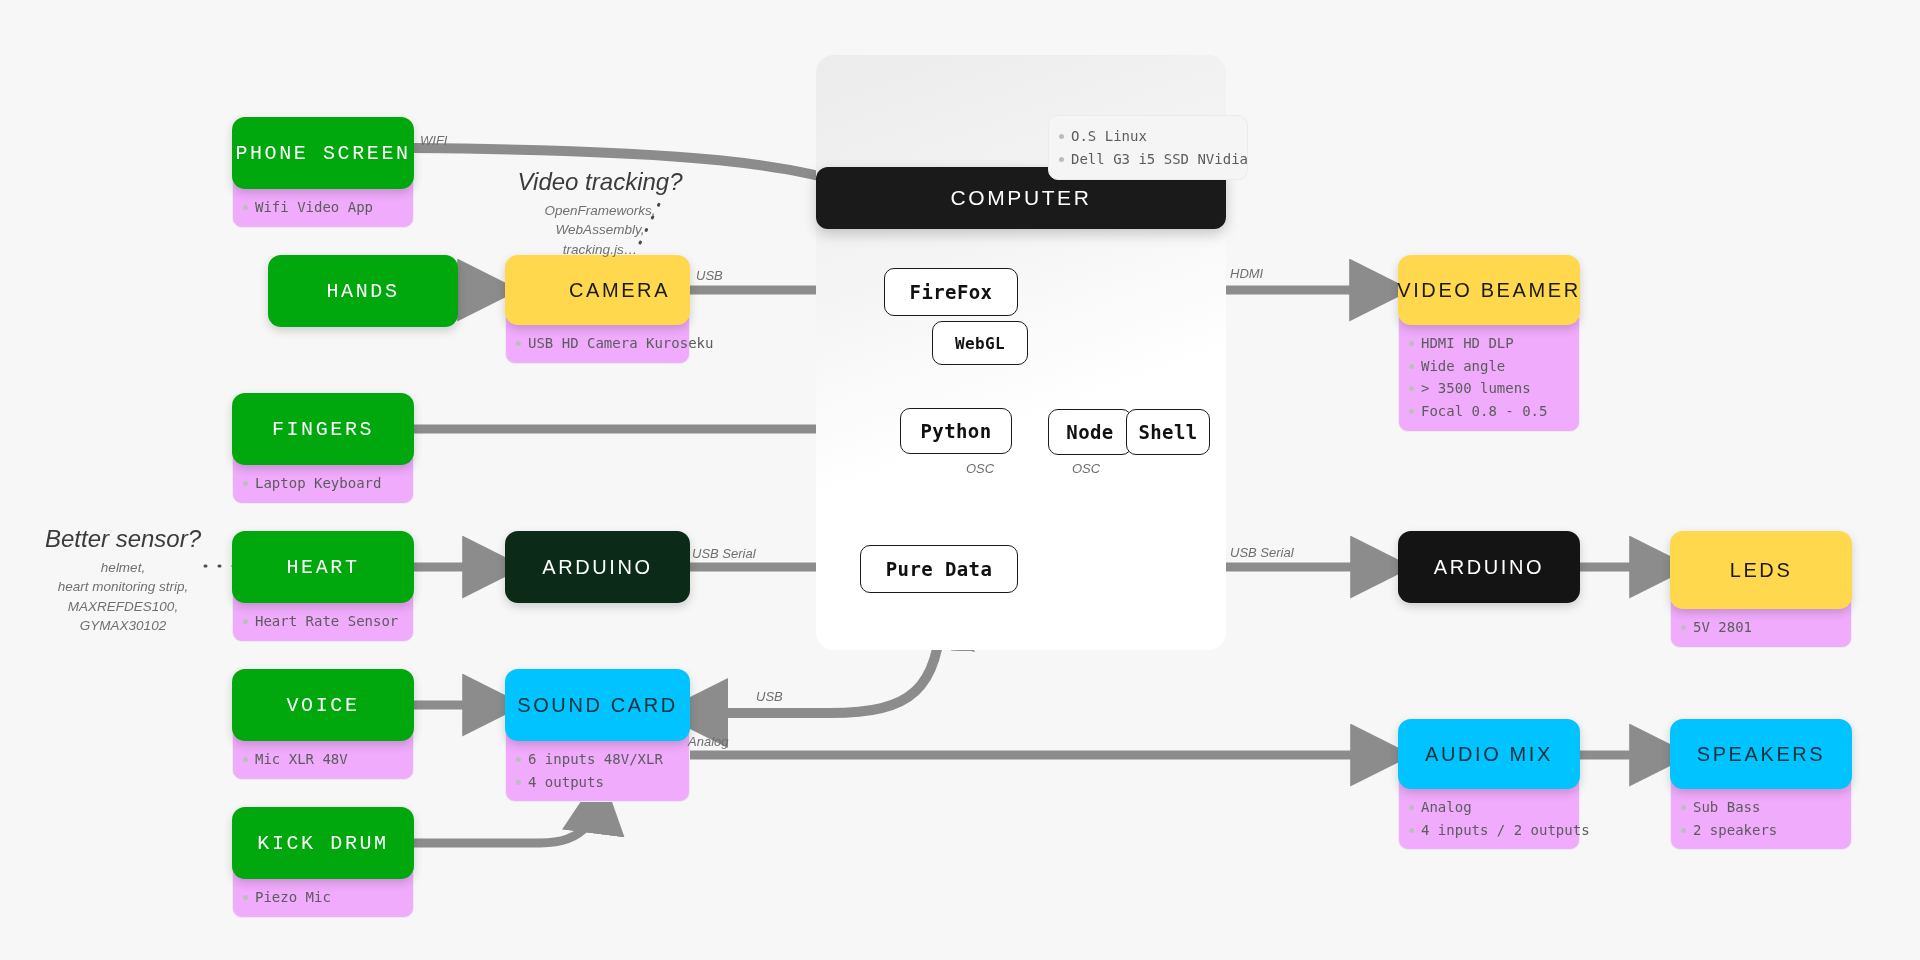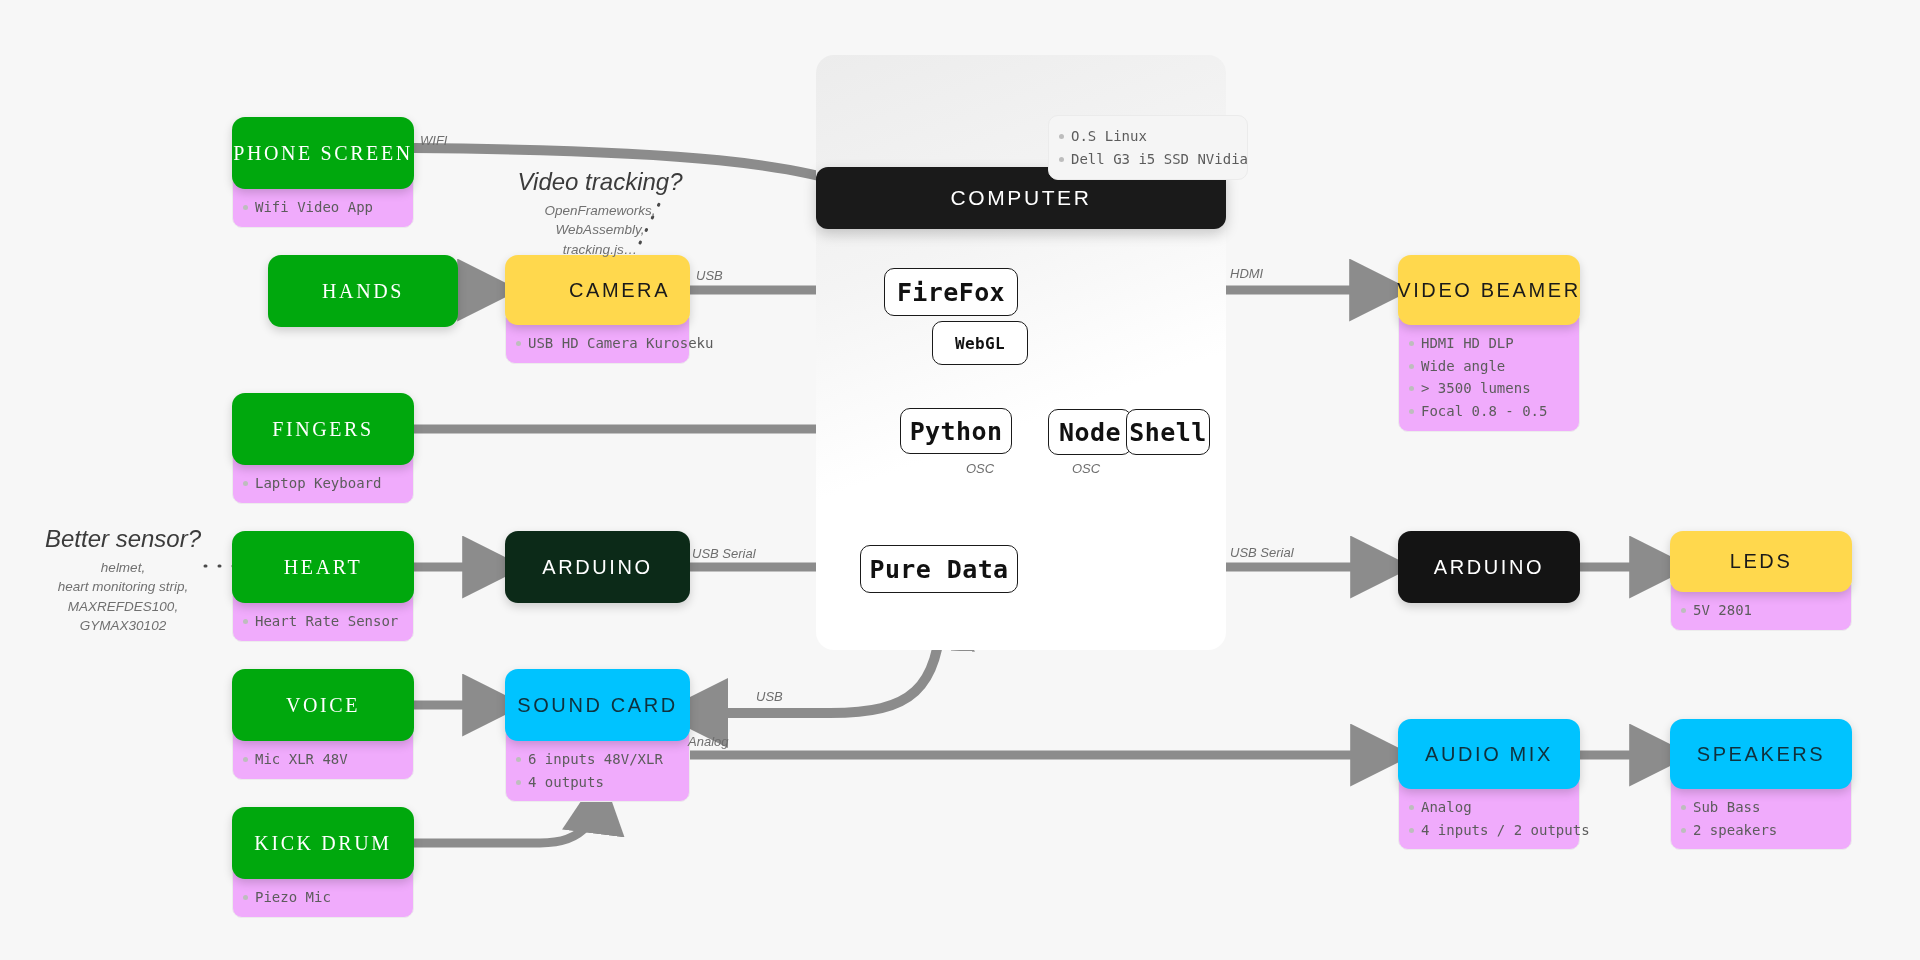--- a/index.html
+++ b/index.html
@@ -44,21 +44,21 @@
     border-radius:13px;
     display:flex;align-items:center;justify-content:center;
     box-shadow:0 4px 10px rgba(0,0,0,.17);
     position:relative;z-index:3;
   }
   .chip span{
     font-family:"DejaVu Sans Mono",monospace;
     font-size:20px;letter-spacing:2.2px;font-weight:700;white-space:nowrap;
   }
   .chip.green{background:#00a80d;}
-  .chip.green span{color:#ffffff;font-family:Liberation Serif, serif;font-weight:400;letter-spacing:2.6px;}
+  .chip.green span{color:#ffffff;font-family:Liberation Mono, monospace;font-weight:400;letter-spacing:2.6px;}
   .chip.yellow{background:#ffd84d;}
   .chip.yellow span{color:#1a1a1a;font-family:"Liberation Sans",sans-serif;font-weight:400;letter-spacing:2.6px;}
   .chip.cyan{background:#00c3ff;}
   .chip.cyan span{color:#10313d;font-family:"Liberation Sans",sans-serif;font-weight:400;letter-spacing:2.6px;}
   .chip.black{background:#141414;}
   .chip.black span{color:#fff;font-family:"Liberation Sans",sans-serif;font-weight:400;letter-spacing:2.6px;}
   .chip.darkgreen{background:#0c2a18;}
   .chip.darkgreen span{color:#fff;font-family:"Liberation Sans",sans-serif;font-weight:400;letter-spacing:2.6px;}
 
   
@@ -78,21 +78,21 @@
   }
 
   
   .pill{
     position:absolute;z-index:4;
     background:#fff;border:1.6px solid #1a1a1a;border-radius:10px;
     display:flex;align-items:center;justify-content:center;
   }
   .pill span{
     font-family:"DejaVu Sans Mono",monospace;
-    font-size:25px;font-weight:700;color:#111;letter-spacing:.4px;white-space:nowrap;
+    font-size:19px;font-weight:700;color:#111;letter-spacing:.4px;white-space:nowrap;
   }
   .pill.small span{font-size:16px;}
 
   
   .elabel{
     position:absolute;z-index:6;
     font-family:"Liberation Sans",sans-serif;
     font-style:italic;font-size:13px;color:#6e6e6e;white-space:nowrap;
   }
 
@@ -326,21 +326,21 @@
     </div>
   </div>
 
   <div class="node" style="left:1398px;top:531px;width:182px;">
     <div class="chip black" style="height:72px;">
       <span>ARDUINO</span>
     </div>
   </div>
 
   <div class="node" style="left:1670px;top:531px;width:182px;">
-    <div class="chip yellow" style="height:61px;">
+    <div class="chip yellow" style="height:78px;">
       <span>LEDS</span>
     </div>
     <div class="spec">
       <div class="spec-line">
         <i class="dot"></i>
         <span>5V 2801</span>
       </div>
     </div>
   </div>
 

